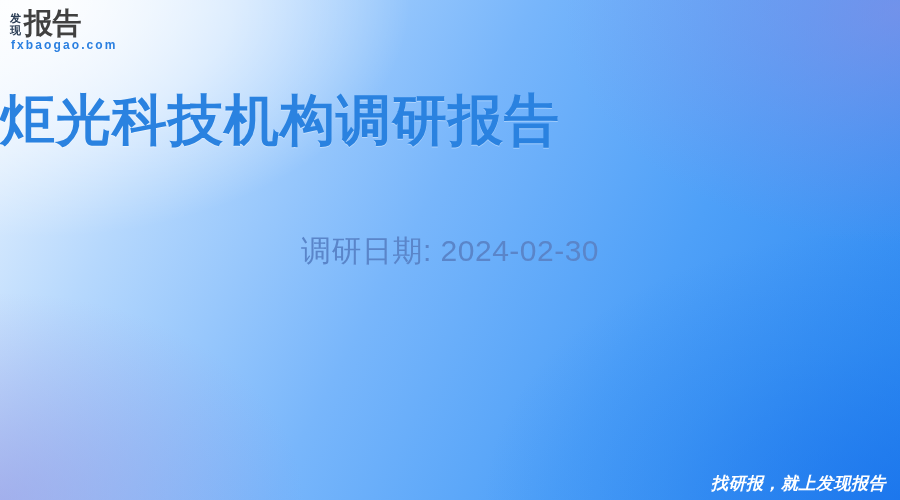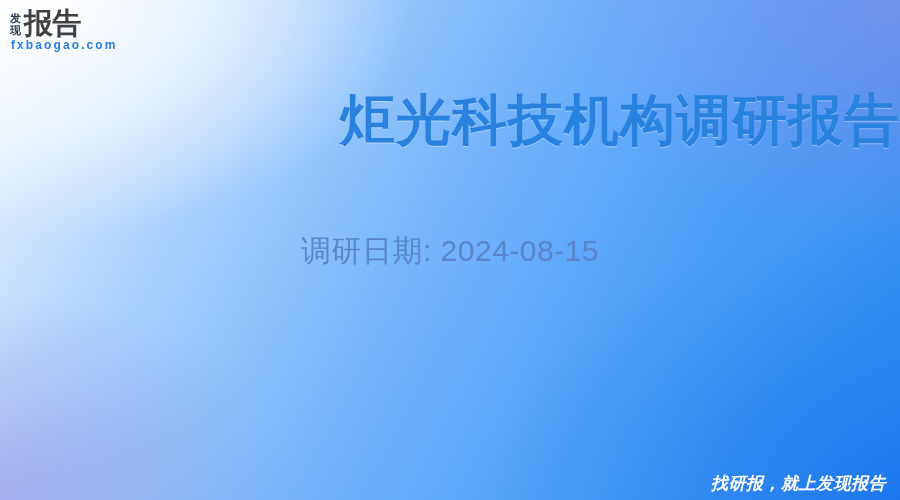--- a/index.html
+++ b/index.html
@@ -84,23 +84,22 @@
     color: #2a7fe0;
     letter-spacing: 2.1px;
   }
 
   
   #title-block {
     position: absolute;
     left: 0;
     right: 0;
     top: 88px;
-    text-align: right;
+    text-align: left;
     z-index: 4;
-    padding-left: 7px;
   }
   #cover-title {
     margin: 0;
     font-size: 55px;
     line-height: 64px;
     font-weight: 800;
     color: #2a82e0;
     letter-spacing: 1px;
     text-shadow: 0 1px 0 rgba(255,255,255,0.35);
   }
@@ -256,18 +255,18 @@
       <span class="logo-main">报告</span>
     </div>
     <div class="logo-domain">fxbaogao.com</div>
   </div>
 
   <div id="title-block">
     <h1 id="cover-title">炬光科技机构调研报告</h1>
   </div>
 
   <div id="subtitle-block">
-    <p id="cover-subtitle">调研日期: 2024-08-15</p>
+    <p id="cover-subtitle">调研日期: 2024-02-30</p>
   </div>
 
   <div id="tagline">找研报，就上发现报告</div>
 
 </div>
 
 </body></html>

